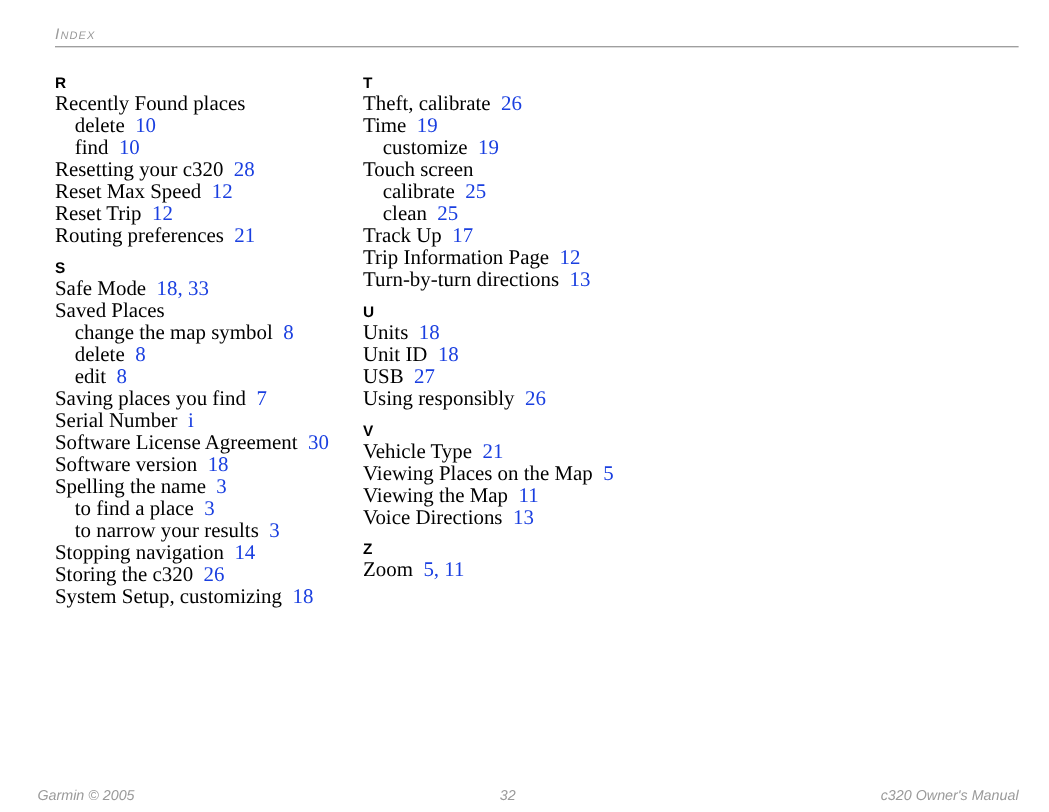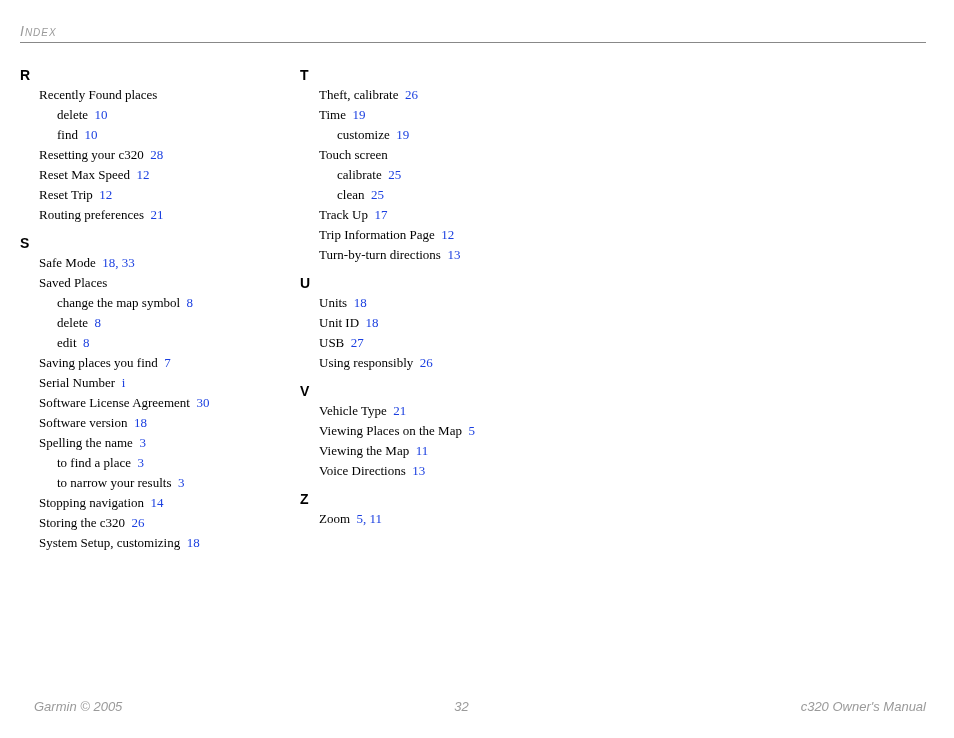--- a/index.html
+++ b/index.html
@@ -9,21 +9,21 @@
     height: 738px;
     background: #ffffff;
     font-family: Georgia, "Times New Roman", serif;
     color: #111;
   }
   .page {
     position: relative;
     width: 954px;
     height: 738px;
     box-sizing: border-box;
-    padding: 22px 28px 0 20px;
+    padding: 22px 28px 0 50px;
   }
   .header-line {
     border-bottom: 1px solid #888;
     padding-bottom: 2px;
     margin-bottom: 14px;
   }
   .header-title {
     font-family: "Trebuchet MS", "Verdana", sans-serif;
     font-variant: small-caps;
     letter-spacing: 1px;
@@ -40,39 +40,38 @@
   }
   .section-letter {
     font-family: "Trebuchet MS", "Verdana", sans-serif;
     font-weight: bold;
     font-size: 14px;
     margin-top: 10px;
     margin-bottom: 2px;
     color: #000;
   }
   .entry {
-    font-size: 13px;
+    font-size: 19px;
     line-height: 20px;
     white-space: nowrap;
-    margin-left: 19px;
   }
   .entry.sub {
     padding-left: 18px;
   }
   .entry-text {
     color: #000;
   }
   .page-ref {
     color: #1a3fe0;
   }
   .footer {
     position: absolute;
     left: 0;
     right: 0;
-    bottom: 24px;
+    bottom: 8px;
     padding: 0 28px 0 34px;
     display: flex;
     justify-content: space-between;
     font-family: "Trebuchet MS", "Verdana", sans-serif;
     font-style: italic;
     font-size: 13px;
     color: #9a9a9a;
   }
 </style>
 </head>

